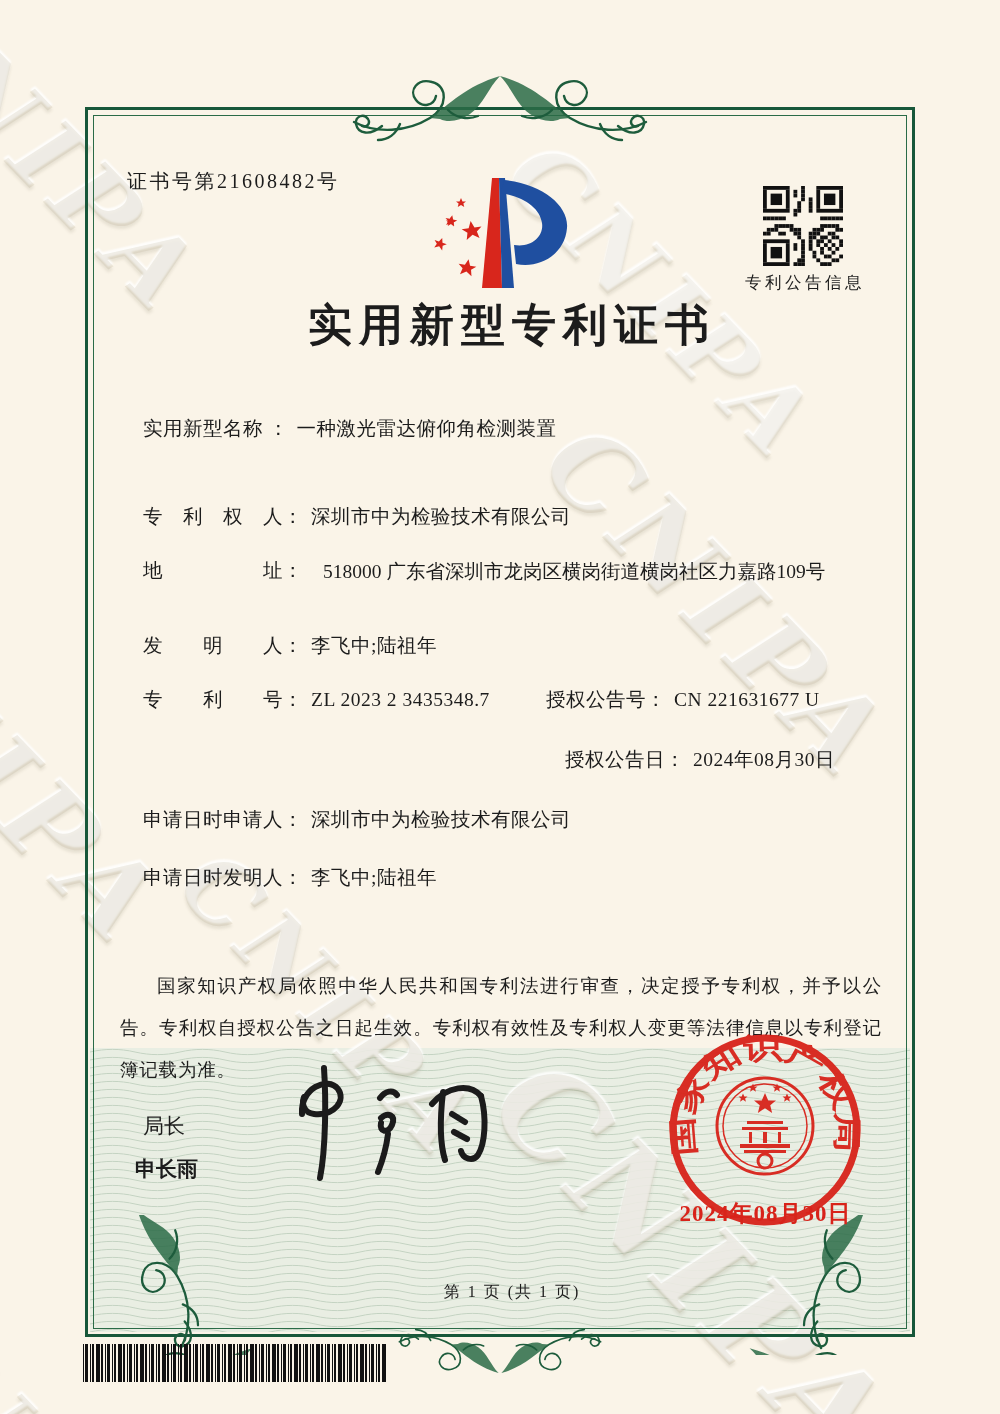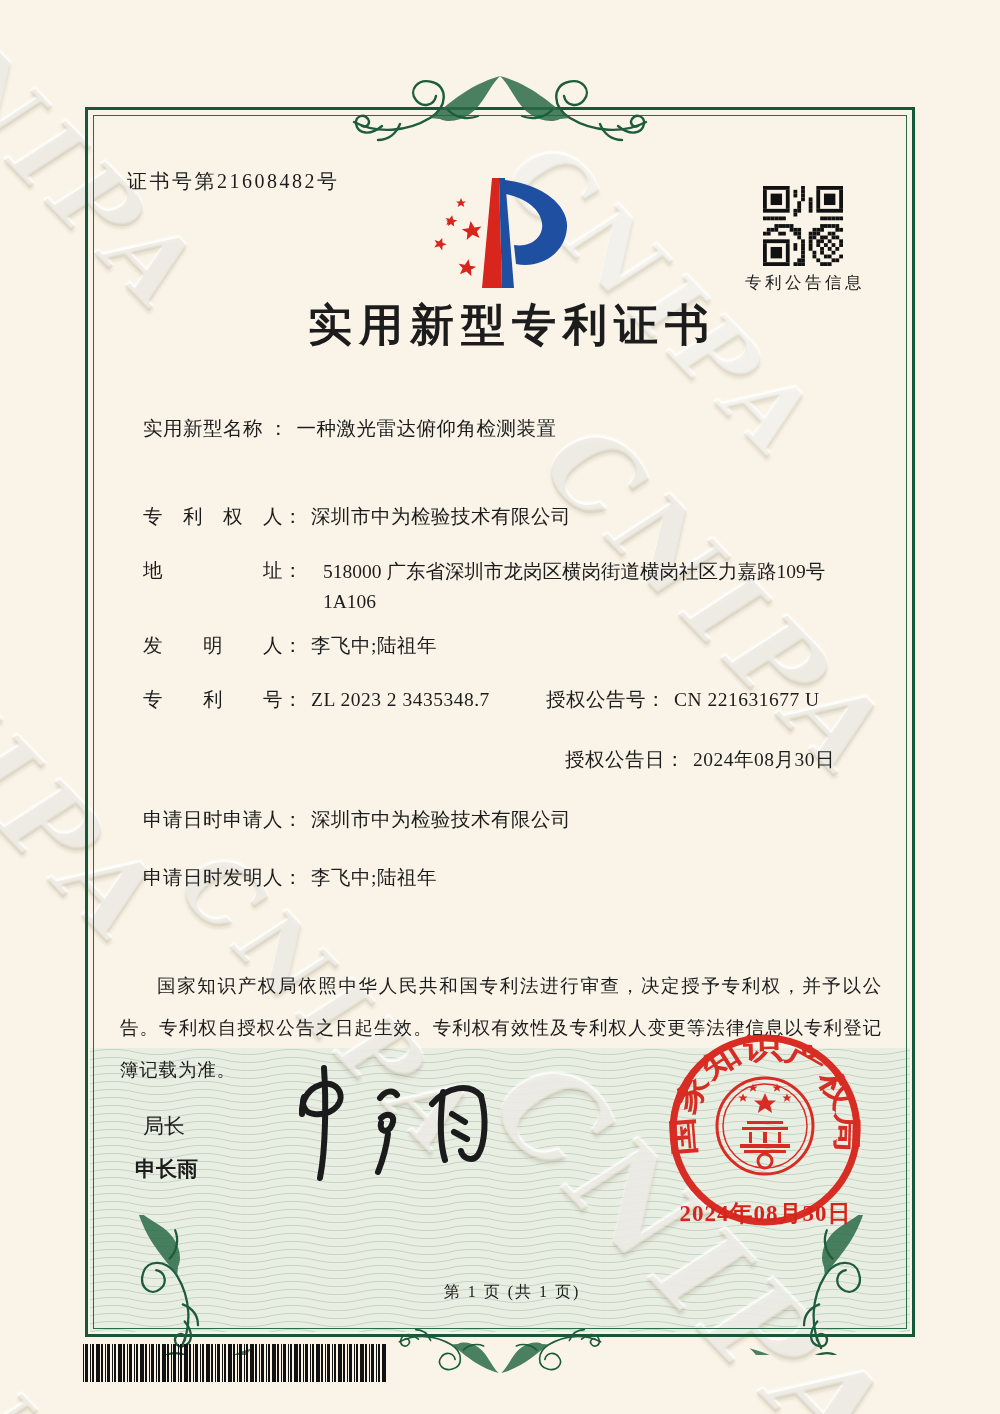--- a/index.html
+++ b/index.html
@@ -289,21 +289,21 @@
 
   <div class="row" style="top:415px">
     <span class="lbl">实用新型名称 ：</span><span class="val">一种激光雷达俯仰角检测装置</span>
   </div>
 
   <div class="row" style="top:503px">
     <span class="lbl">专　利　权　人：</span><span class="val">深圳市中为检验技术有限公司</span>
   </div>
 
   <div class="row" style="top:557px">
-    <span class="lbl" style="vertical-align:top">地　　　　　址：</span><span class="addr-vals"><span>518000 广东省深圳市龙岗区横岗街道横岗社区力嘉路109号</span><span>1A106</span></span>
+    <span class="lbl" style="vertical-align:top">地　　　　　址：</span><span class="addr-vals"><span>518000 广东省深圳市龙岗区横岗街道横岗社区力嘉路109号</span></span>
   </div>
 
   <div class="row" style="top:632px">
     <span class="lbl">发　　明　　人：</span><span class="val">李飞中;陆祖年</span>
   </div>
 
   <div class="row" style="top:686px">
     <span class="lbl">专　　利　　号：</span><span class="val">ZL 2023 2 3435348.7</span>
   </div>
   <div class="row" style="top:686px;left:546px">

